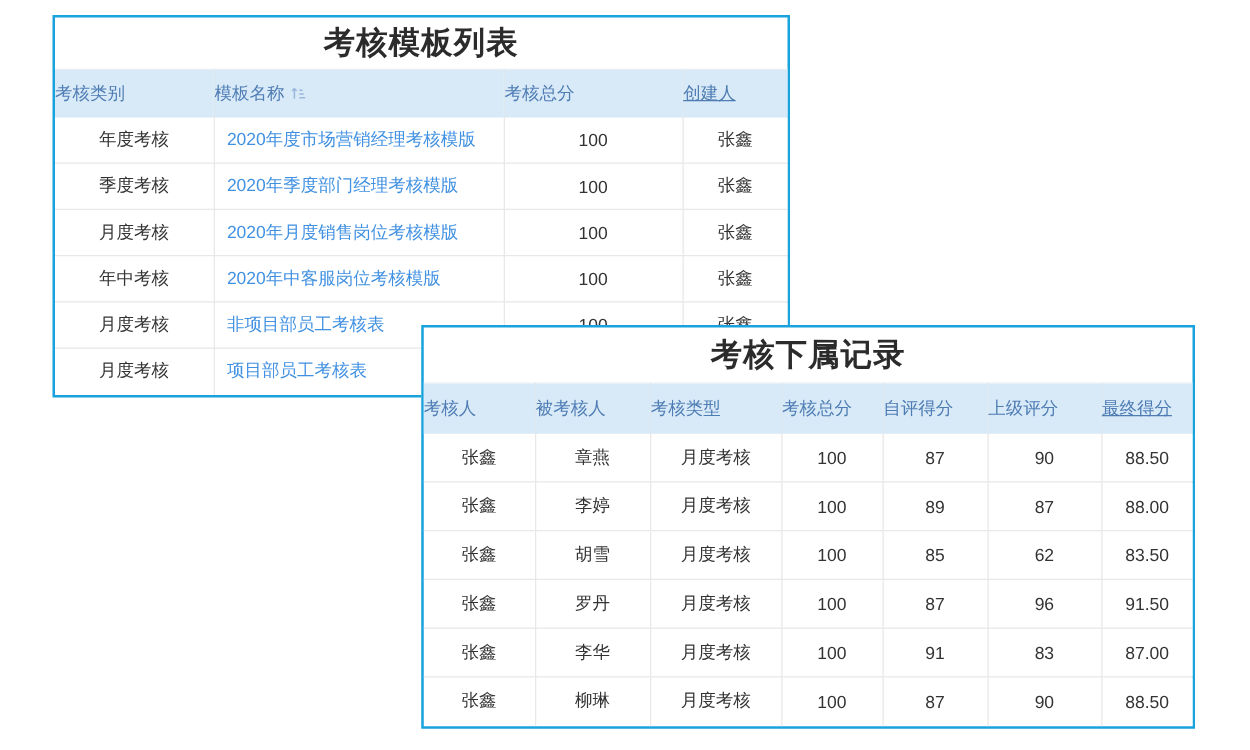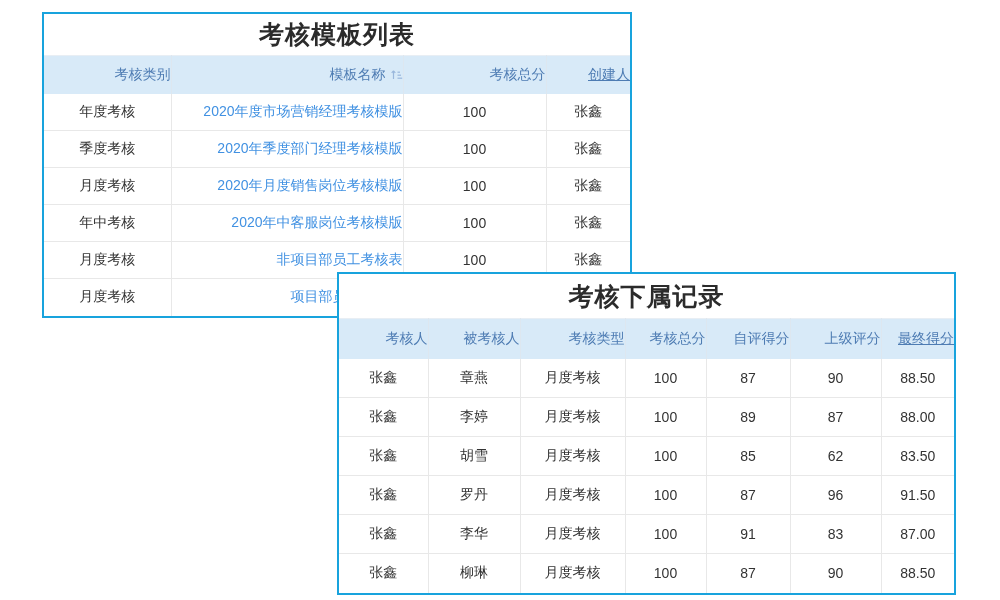--- a/index.html
+++ b/index.html
@@ -5,40 +5,40 @@
   * { margin:0; padding:0; box-sizing:border-box; }
   html,body { width:1000px; height:600px; background:#ffffff; overflow:hidden; }
   body { position:relative; font-family:"Liberation Sans","DejaVu Sans",sans-serif; font-size:14px; color:#333; }
 
   .panel {
     position:absolute;
     background:#ffffff;
     border:2px solid #18a3dd;
   }
   #panel-templates { left:42px; top:12px; width:590px; z-index:1; }
-  #panel-records   { left:337px; top:272px; width:619px; z-index:2; }
+  #panel-records   { left:337px; top:260px; width:619px; z-index:2; }
 
   .panel-title {
     text-align:center;
     font-weight:bold;
     font-size:25px;
     color:#2b2b2b;
     letter-spacing:1px;
   }
   #panel-templates .panel-title { height:41px; line-height:41px; }
   #panel-records   .panel-title { height:44px; line-height:44px; }
 
   table { width:100%; border-collapse:collapse; table-layout:fixed; }
 
   th {
     background:#d8eaf8;
     color:#4e7cb3;
     font-weight:normal;
     font-size:14px;
-    text-align:right;
+    text-align:left;
     border-top:1px solid #e8eef4;
     border-right:1px solid #dde7f0;
   }
   th:last-child { border-right:none;text-decoration:underline; }
   #panel-templates th { height:38px; }
   #panel-records   th { height:40px;margin-top:18px; }
 
   td {
     text-align:center;
     color:#333;
@@ -47,21 +47,21 @@
     border-bottom:1px solid #e8e8e8;
     background:#ffffff;
     overflow:hidden;
     white-space:nowrap;
   }
   td:last-child { border-right:none; }
   tbody tr:last-child td { border-bottom:none; }
   #panel-templates td { height:37px; }
   #panel-records   td { height:39px; }
 
-  td.cell-left { text-align:right; }
+  td.cell-left { text-align:left; padding-left:10px; }
 
   .link {
     color:#4191e2;
     cursor:pointer;
     text-decoration:none;
   }
 
   .sort-icon {
     display:inline-block;
     vertical-align:-2px;

